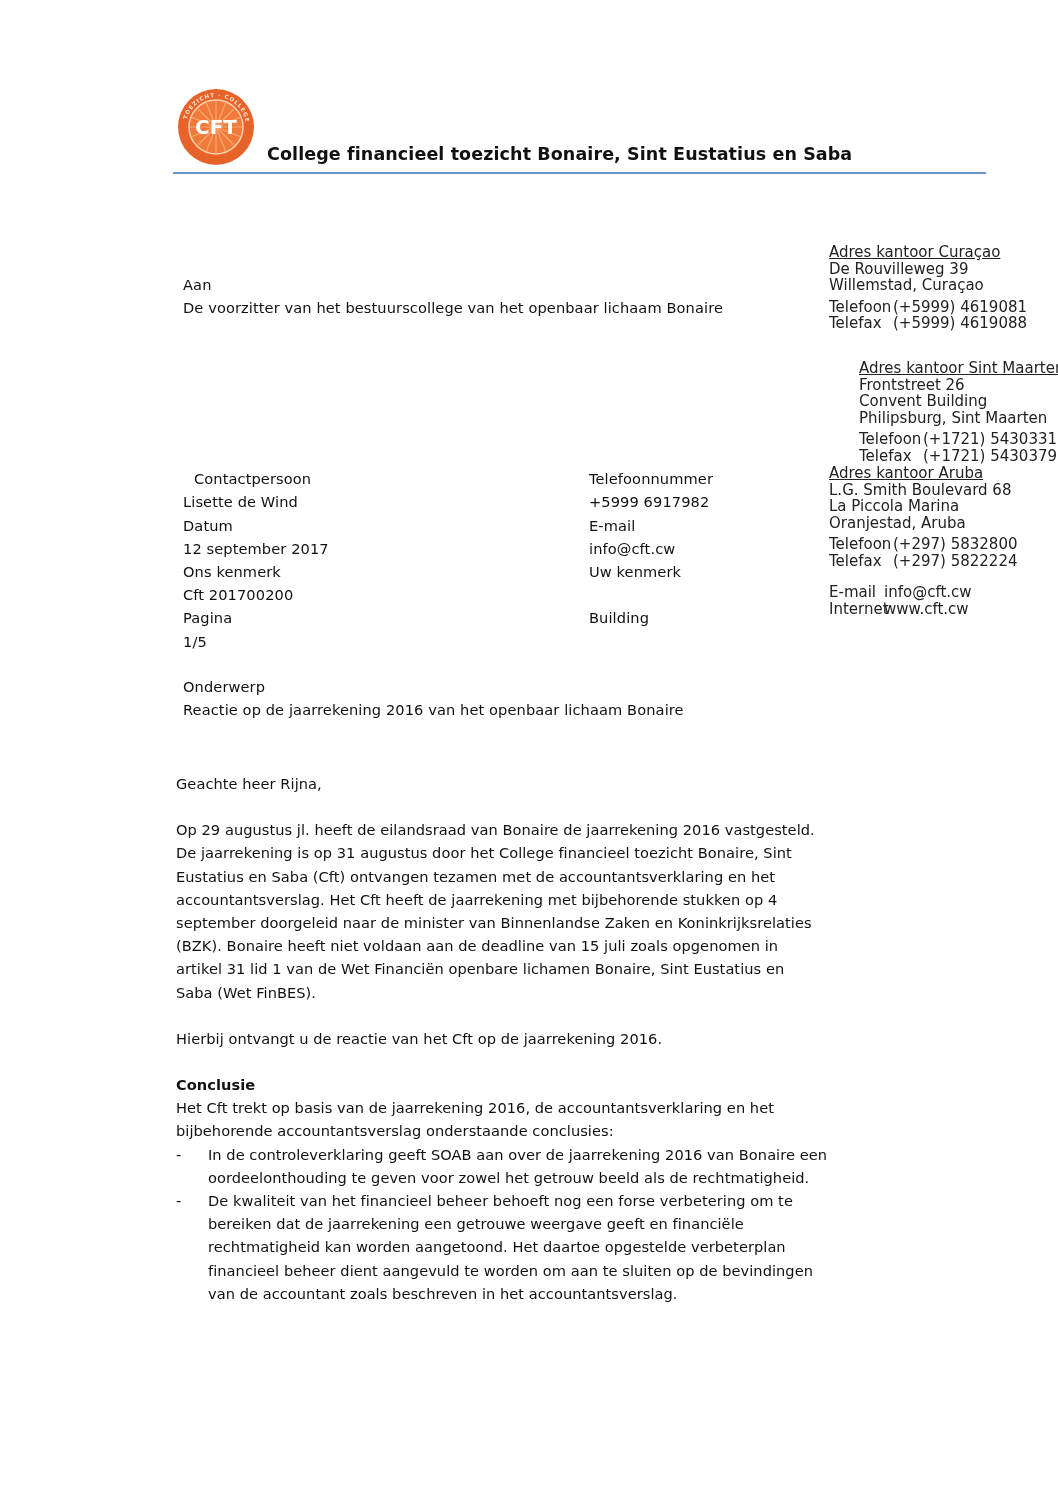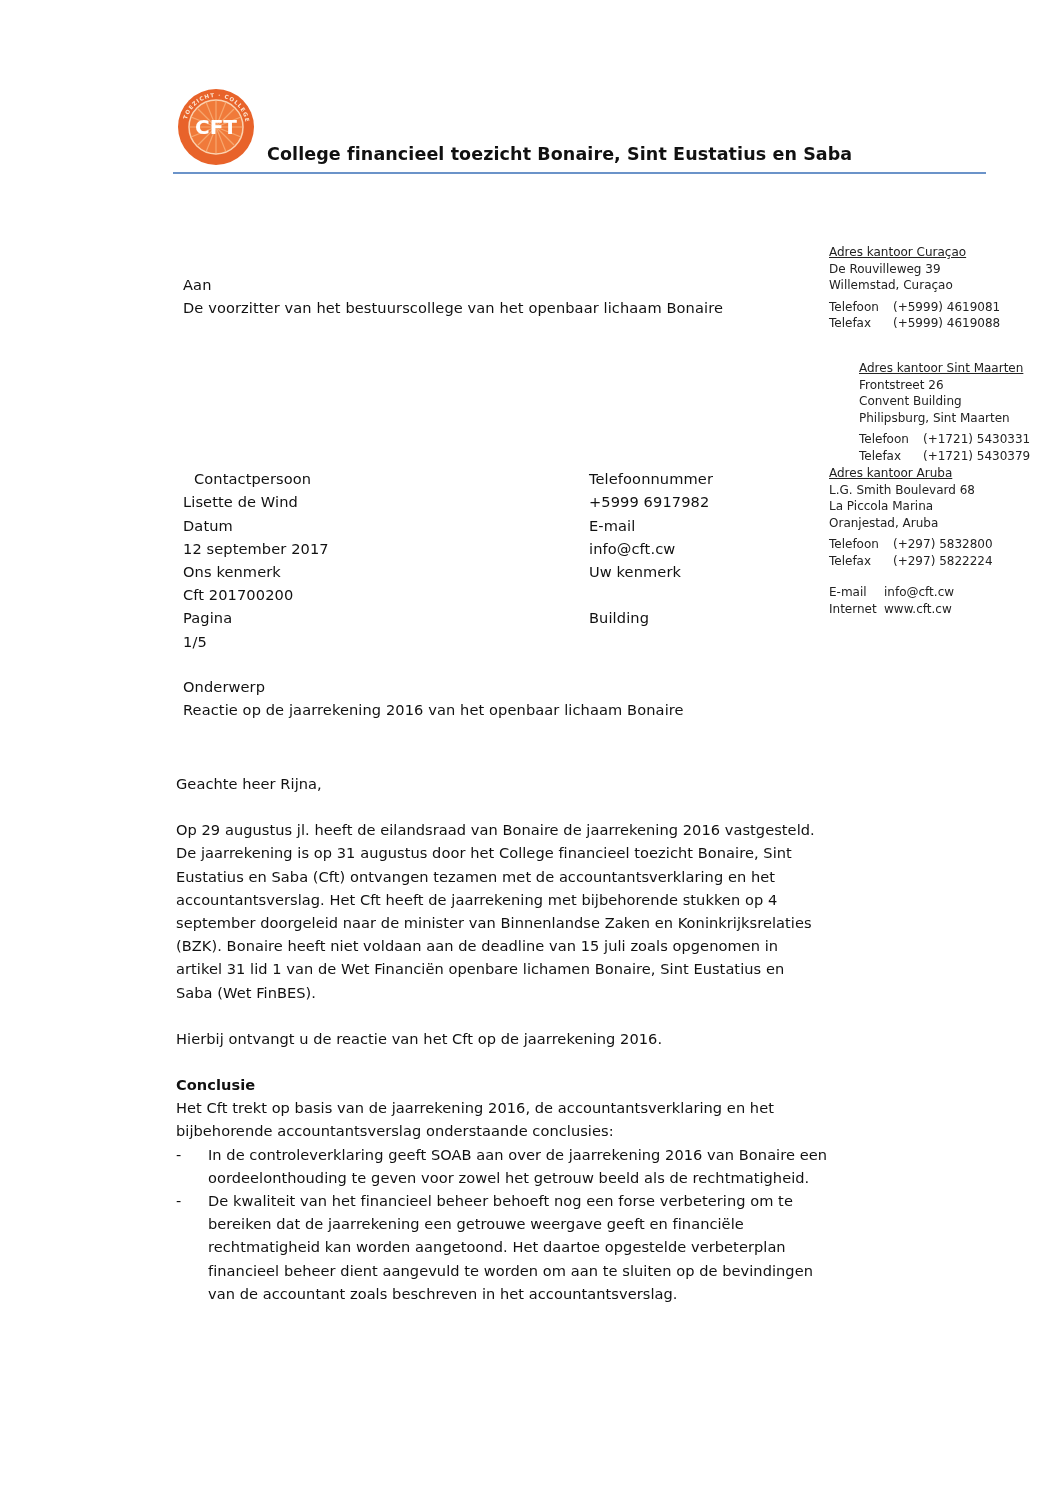--- a/index.html
+++ b/index.html
@@ -5,21 +5,21 @@
     html, body { margin: 0; padding: 0; background: #ffffff; }
     body { width: 1058px; height: 1497px; position: relative; overflow: hidden;
            font-family: "DejaVu Sans", sans-serif; color: #111; }
     .abs { position: absolute; }
     .logo { left: 177px; top: 88px; width: 78px; height: 78px; }
     .org-title { left: 267px; top: 144px; font-family: "DejaVu Sans", sans-serif; font-weight: bold;
                  font-size: 17.5px; letter-spacing: 0.1px; color: #111; white-space: nowrap; }
     .header-rule { left: 173px; top: 172px; width: 813px; height: 2px; background: #6b93c9; }
 
     .txt { font-size: 14.6px; line-height: 23px; white-space: nowrap; letter-spacing: 0.1px; }
-    .side { left: 829px; font-size: 12px; line-height: 16.5px; color: #222; white-space: nowrap; }
+    .side { left: 829px; font-size: 15px; line-height: 16.5px; color: #222; white-space: nowrap; }
     .side .u { text-decoration: underline; }
     .side .row { display: flex; }
     .side .lbl { width: 64px; }
     .side .lbl2 { width: 55px; }
 
     .body-text { left: 176px; width: 720px; font-size: 14.6px; line-height: 23.2px; letter-spacing: 0.05px; }
     .body-text p { margin: 0; }
     .bold { font-weight: bold; }
     .bullet { display: flex; }
     .bullet .dash { width: 32px; flex: none; }

